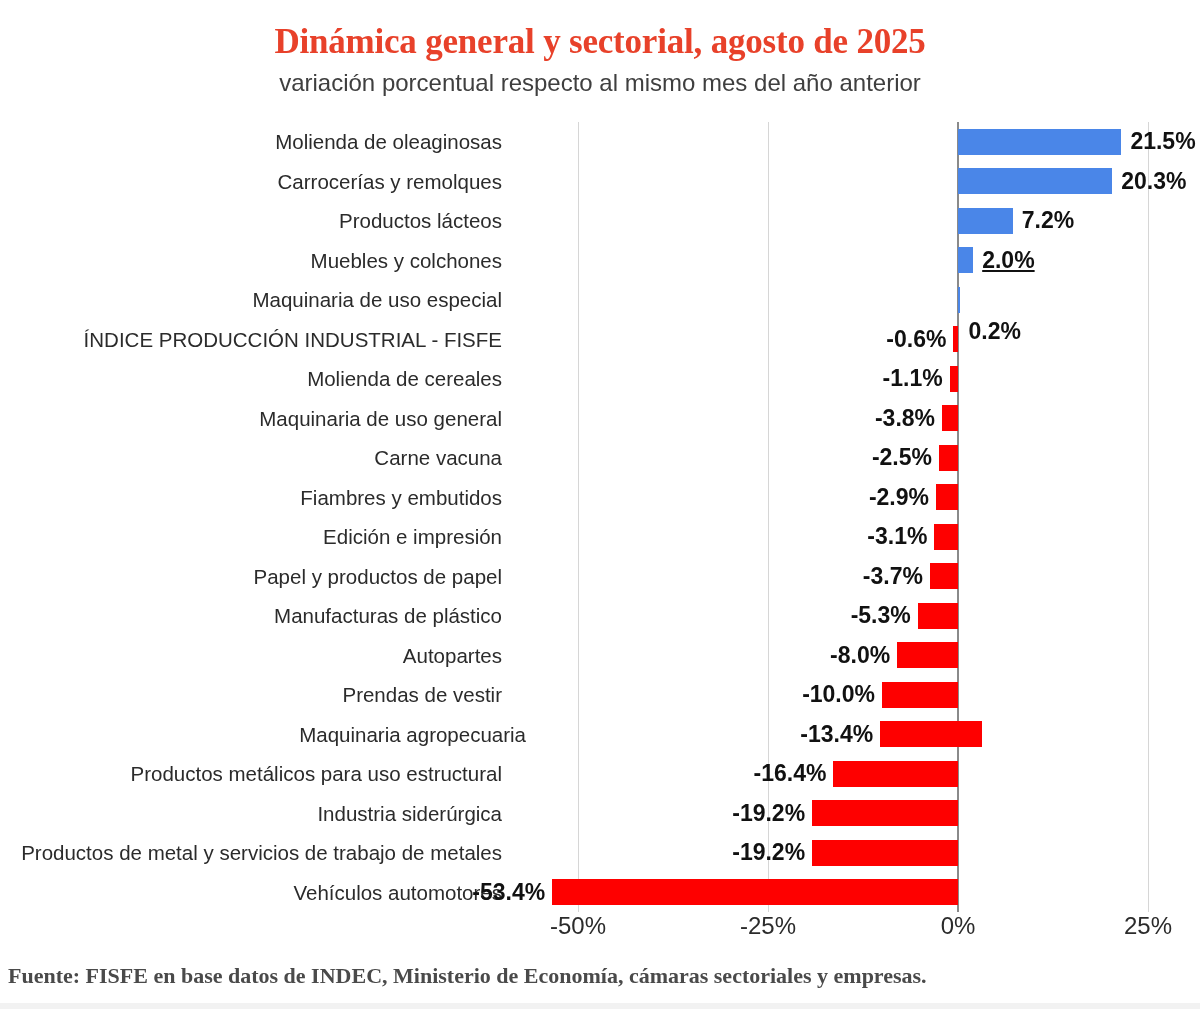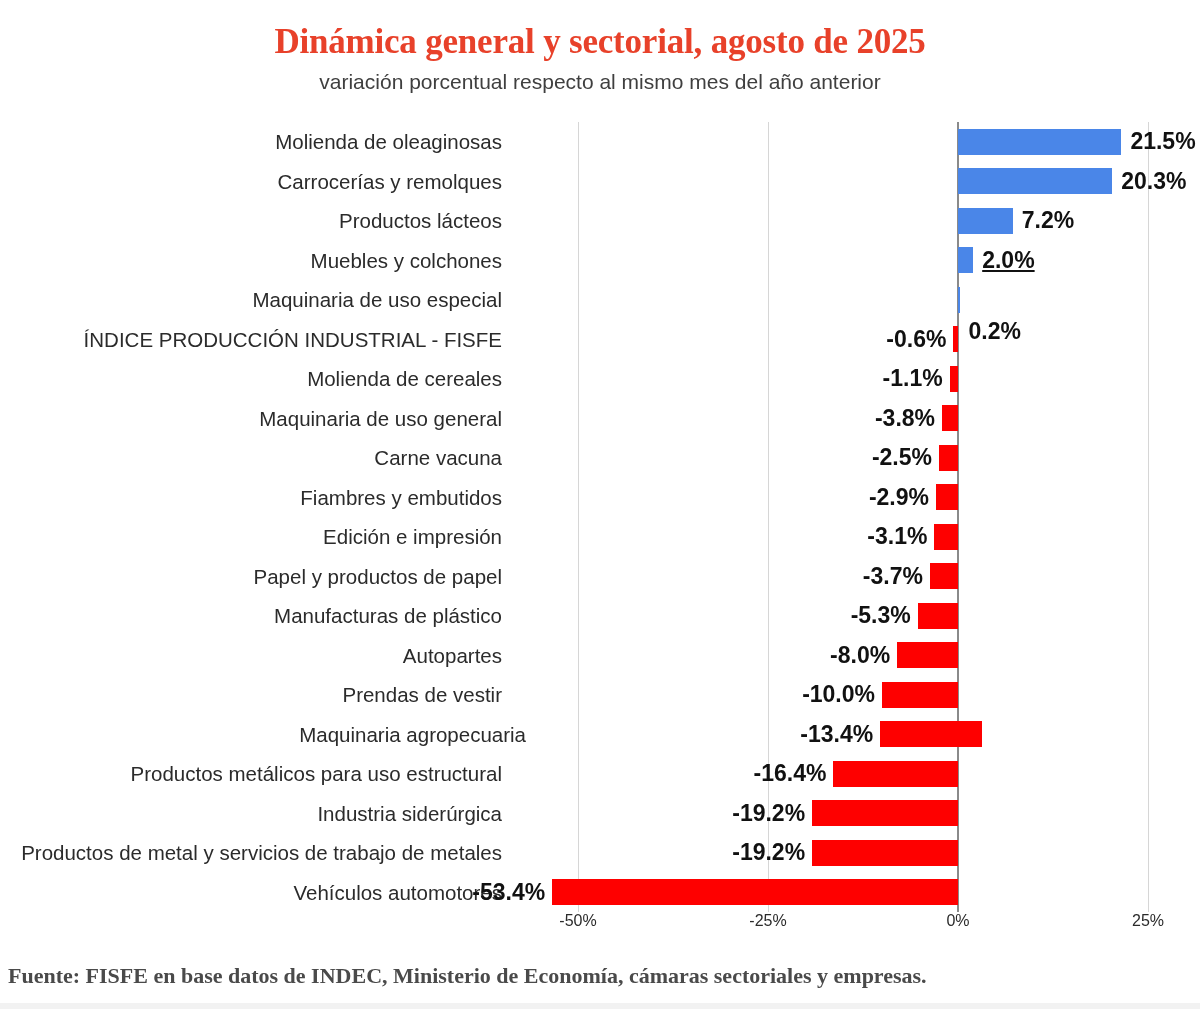--- a/index.html
+++ b/index.html
@@ -38,21 +38,21 @@
     font-size: 35px;
     letter-spacing: -0.2px;
     color: #e8412a;
     line-height: 1.05;
   }
   .chart-subtitle {
     margin: 0;
     padding-top: 9px;
     font-family: "Liberation Sans", sans-serif;
     font-weight: normal;
-    font-size: 21px;
+    font-size: 24px;
     color: #3f3f3f;
     line-height: 1.1;
   }
 
   
   .plot {
     position: absolute;
     left: 0;
     top: 122px;
     width: 1200px;
@@ -135,21 +135,21 @@
     position: absolute;
     left: 0;
     top: 912px;
     width: 1200px;
     height: 44px;
   }
   .xtick {
     position: absolute;
     top: 0;
     transform: translateX(-50%);
-    font-size: 16px;
+    font-size: 24px;
     color: #2b2b2b;
     white-space: nowrap;
   }
 
   
   .footer-rule {
     position: absolute;
     left: 0;
     top: 958px;
     width: 1200px;

